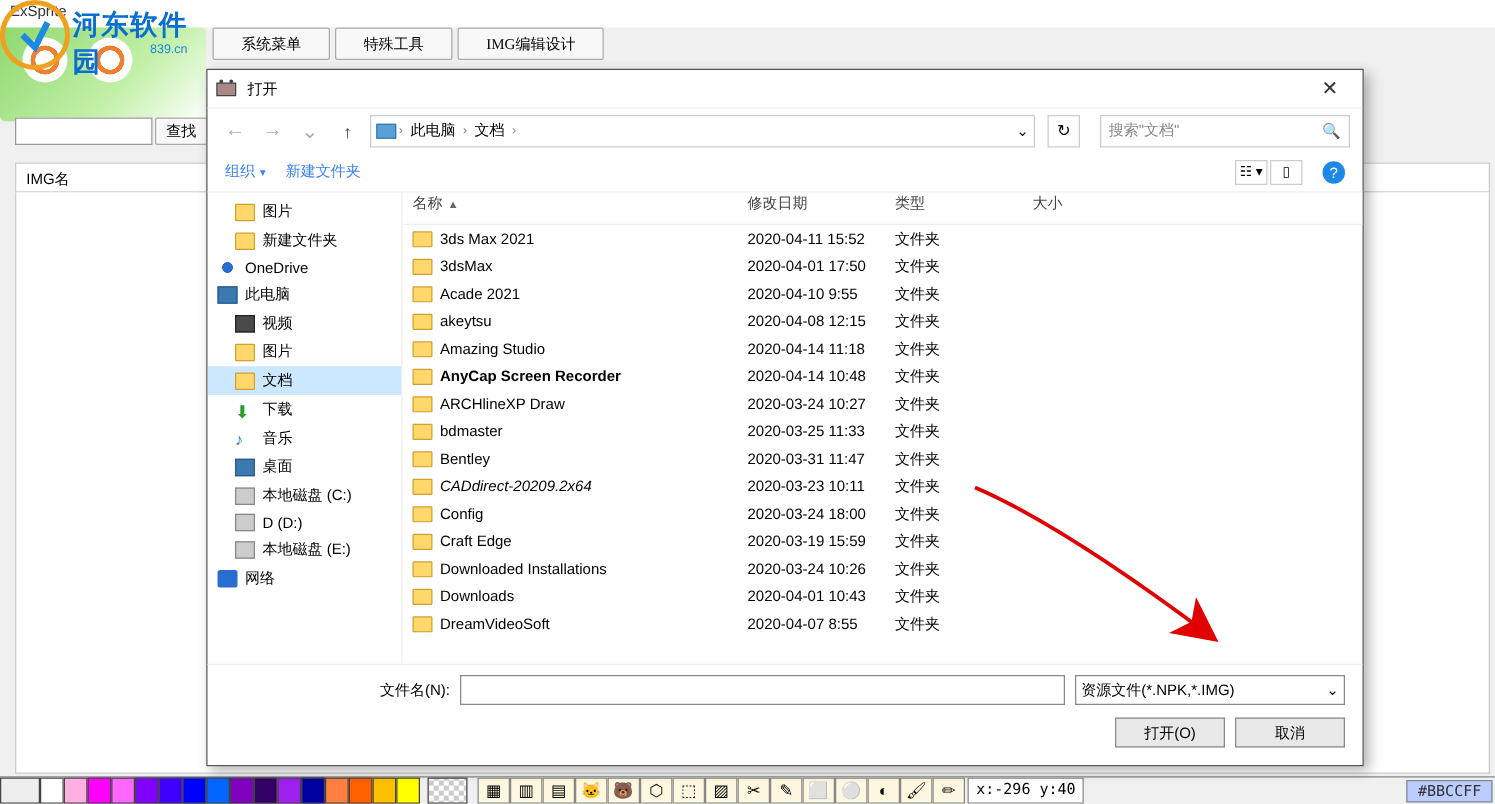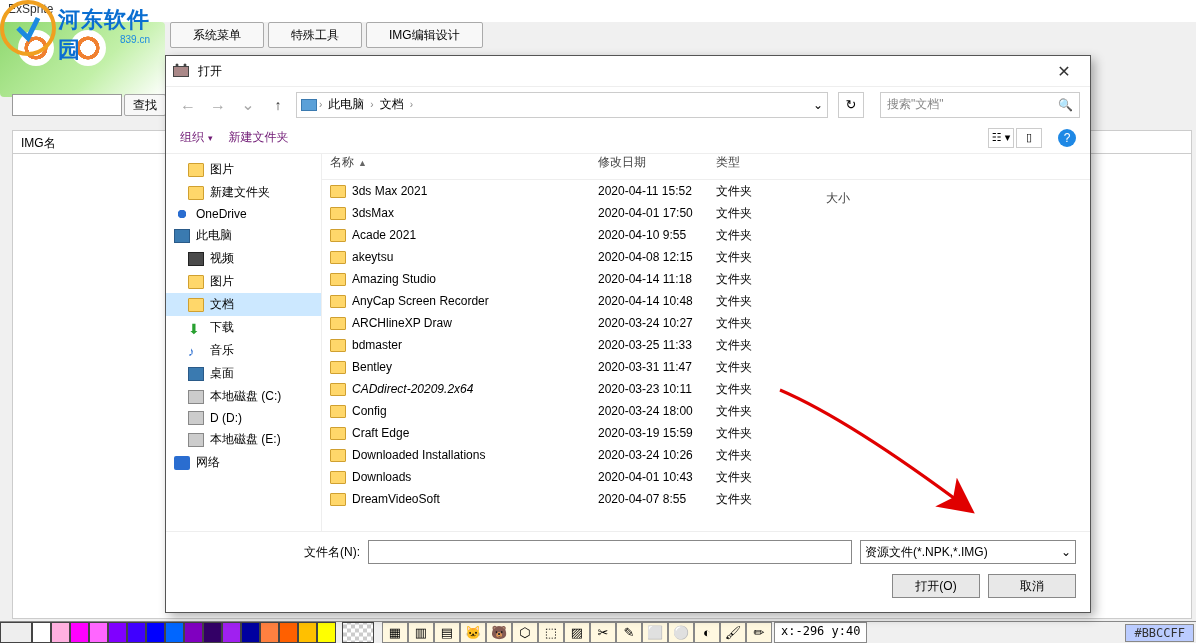--- a/index.html
+++ b/index.html
@@ -9,21 +9,21 @@
 .bg-app { position: absolute; inset: 0; background: #f0f0f0; }
 .bg-title { height: 22px; background: #fff; font-size: 12px; padding: 2px 8px; color: #333; }
 .bg-logo { position: absolute; top: 0; left: 0; width: 160px; height: 80px; }
 .bg-logo-text { position: absolute; top: 5px; left: 58px; font-size: 22px; font-weight: bold; color: #0a6ed1; letter-spacing: 1px; }
 .bg-logo-url { position: absolute; top: 34px; left: 120px; font-size: 10px; color: #1b8ae0; }
 .bg-logo-icon { position: absolute; top: 0; left: 0; width: 56px; height: 56px; }
 .bg-avatar { position: absolute; top: 22px; left: 0; width: 165px; height: 75px; background: linear-gradient(135deg,#8fd86f 0%,#c2f0a8 60%,#fff 100%); border-radius: 4px; overflow: hidden; }
 .bg-avatar::before { content:""; position:absolute; top:8px; left:18px; width:36px; height:36px; background:radial-gradient(circle,#fff 30%,#f08030 31%,#f08030 45%,#fff 46%); border-radius:50%; }
 .bg-avatar::after { content:""; position:absolute; top:8px; left:70px; width:36px; height:36px; background:radial-gradient(circle,#fff 30%,#f08030 31%,#f08030 45%,#fff 46%); border-radius:50%; }
 .bg-toolbar { position: absolute; top: 22px; left: 170px; right: 4px; height: 30px; display: flex; gap: 4px; }
-.bg-btn { border: 1px solid #aaa; background: #f8f8f8; font-size: 12px; padding: 4px 22px; border-radius: 2px; height: 26px; }
+.bg-btn { border: 1px solid #aaa; background: #f8f8f8; font-size: 12px; padding: 4px 22px; border-radius: 2px; height: 26px; font-family: Liberation Serif, serif; }
 .bg-search-row { position: absolute; top: 94px; left: 12px; display: flex; gap: 2px; }
 .bg-search-input { width: 110px; height: 22px; border: 1px solid #999; }
 .bg-list-header { position: absolute; top: 130px; left: 12px; right: 4px; height: 24px; background: #fff; border: 1px solid #ccc; font-size: 12px; padding: 4px 8px; }
 .bg-list-body { position: absolute; top: 154px; left: 12px; right: 4px; bottom: 24px; background: #fff; border: 1px solid #ccc; border-top: none; }
 
 
 .palette { position: absolute; bottom: 0; left: 0; right: 0; height: 22px; display: flex; border-top: 1px solid #888; background: #f0f0f0; }
 .pal-cell { width: 19px; height: 21px; border: 1px solid #444; }
 .pal-cell.big { width: 32px; height: 21px; }
 .tool-icons { display: flex; margin-left: 8px; }
@@ -43,21 +43,21 @@
 .nav-arrow.enabled { color: #333; }
 .nav-up { font-size: 14px; }
 .breadcrumb { flex: 1; height: 26px; border: 1px solid #ccc; display: flex; align-items: center; padding: 0 4px; gap: 2px; font-size: 12px; }
 .bc-item { padding: 2px 4px; }
 .bc-sep { color: #888; font-size: 10px; }
 .bc-pc-icon { width: 16px; height: 12px; background: #5aa0d8; border: 1px solid #3a7ab0; }
 .refresh-btn { width: 26px; height: 26px; border: 1px solid #ccc; display: flex; align-items: center; justify-content: center; font-size: 13px; margin-left: 4px; }
 .search-box { width: 200px; height: 26px; border: 1px solid #ccc; margin-left: 10px; display: flex; align-items: center; padding: 0 6px; font-size: 12px; color: #888; justify-content: space-between; }
 
 .dlg-toolbar { height: 32px; border-bottom: 1px solid #eee; display: flex; align-items: center; padding: 0 14px; gap: 16px; font-size: 12px; }
-.tb-item { display: flex; align-items: center; gap: 4px; color: #701a75; }
+.tb-item { display: flex; align-items: center; gap: 4px; color: #3b82f6; }
 .tb-spacer { flex: 1; }
 .tb-view { display: flex; align-items: center; gap: 2px; }
 .tb-view-btn { width: 26px; height: 20px; border: 1px solid #ccc; display: flex; align-items: center; justify-content: center; font-size: 11px; }
 .help-icon { width: 18px; height: 18px; border-radius: 50%; background: #1e88e5; color: #fff; display: flex; align-items: center; justify-content: center; font-size: 12px; }
 
 .dlg-body { flex: 1; display: flex; overflow: hidden; }
 .sidebar { width: 156px; border-right: 1px solid #eee; overflow-y: auto; padding: 4px 0; }
 .sb-item { display: flex; align-items: center; padding: 3px 6px 3px 22px; font-size: 12px; gap: 6px; white-space: nowrap; }
 .sb-item.l1 { padding-left: 8px; }
 .sb-item.selected { background: #cce8ff; }
@@ -70,21 +70,21 @@
 .sb-vid { background: #4a4a4a; border: 1px solid #222; }
 .sb-music { color: #2a6dd0; font-size: 13px; background: none; border: none; }
 .sb-dl { color: #28a030; font-size: 14px; background: none; border: none; }
 
 .filelist { flex: 1; overflow: auto; position: relative; }
 .fl-header { display: flex; border-bottom: 1px solid #eee; height: 26px; align-items: flex-start; font-size: 12px; color: #444; position: sticky; top: 0; background: #fff; }
 .fl-header > div { padding: 0 8px; display: flex; align-items: center; gap: 4px; }
 .col-name { width: 268px; }
 .col-date { width: 118px; }
 .col-type { width: 110px; }
-.col-size { width: 80px; margin-top: 36px; }
+.col-size { width: 80px; }
 .sort-ind { font-size: 9px; color: #666; }
 .fl-row { display: flex; height: 22px; align-items: center; font-size: 12px; }
 .fl-row > div { padding: 0 8px; overflow: hidden; text-overflow: ellipsis; white-space: nowrap; }
 .fl-folder-icon { width: 16px; height: 13px; background: #ffd76a; border: 1px solid #d0a030; border-radius: 1px; margin-right: 6px; flex: none; }
 
 .dlg-footer { border-top: 1px solid #eee; padding: 8px 14px 14px; }
 .fn-row { display: flex; align-items: center; gap: 8px; margin-bottom: 10px; }
 .fn-label { font-size: 12px; width: 180px; text-align: right; }
 .fn-input { flex: 1; height: 24px; border: 1px solid #888; padding: 0 4px; font-size: 12px; }
 .ft-select { width: 216px; height: 24px; border: 1px solid #888; font-size: 12px; padding: 0 4px; display: flex; align-items: center; justify-content: space-between; }
@@ -324,21 +324,21 @@
           <div class="fl-row">
             <div class="col-name" style="display: flex; align-items: center;">
               <div class="fl-folder-icon"></div>
               <span>Amazing Studio</span>
             </div>
             <div class="col-date">2020-04-14 11:18</div>
             <div class="col-type">文件夹</div>
             <div class="col-size"></div>
           </div>
           <div class="fl-row">
-            <div class="col-name" style="display: flex; align-items: center;">
+            <div class="col-name" style="display: flex; align-items: center; font-weight: bold;">
               <div class="fl-folder-icon"></div>
               <span>AnyCap Screen Recorder</span>
             </div>
             <div class="col-date">2020-04-14 10:48</div>
             <div class="col-type">文件夹</div>
             <div class="col-size"></div>
           </div>
           <div class="fl-row">
             <div class="col-name" style="display: flex; align-items: center;">
               <div class="fl-folder-icon"></div>

